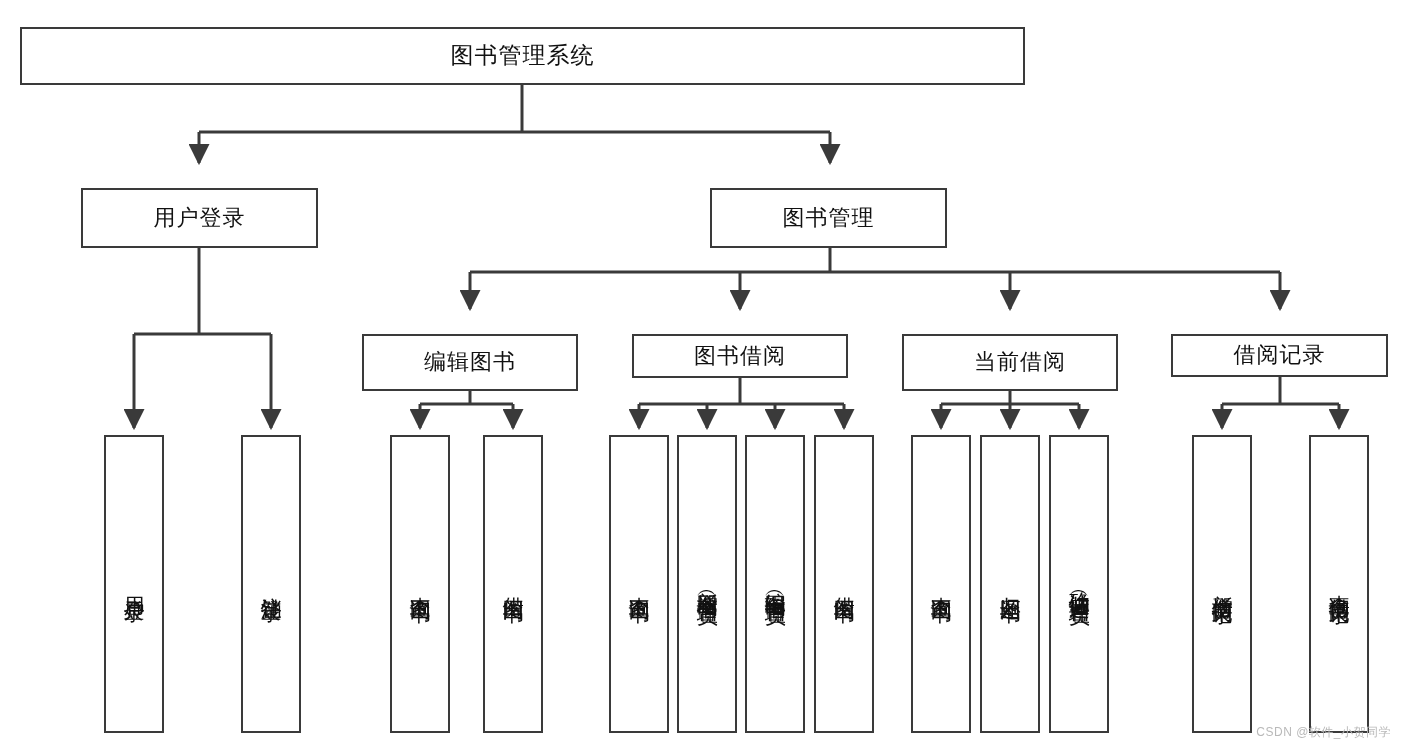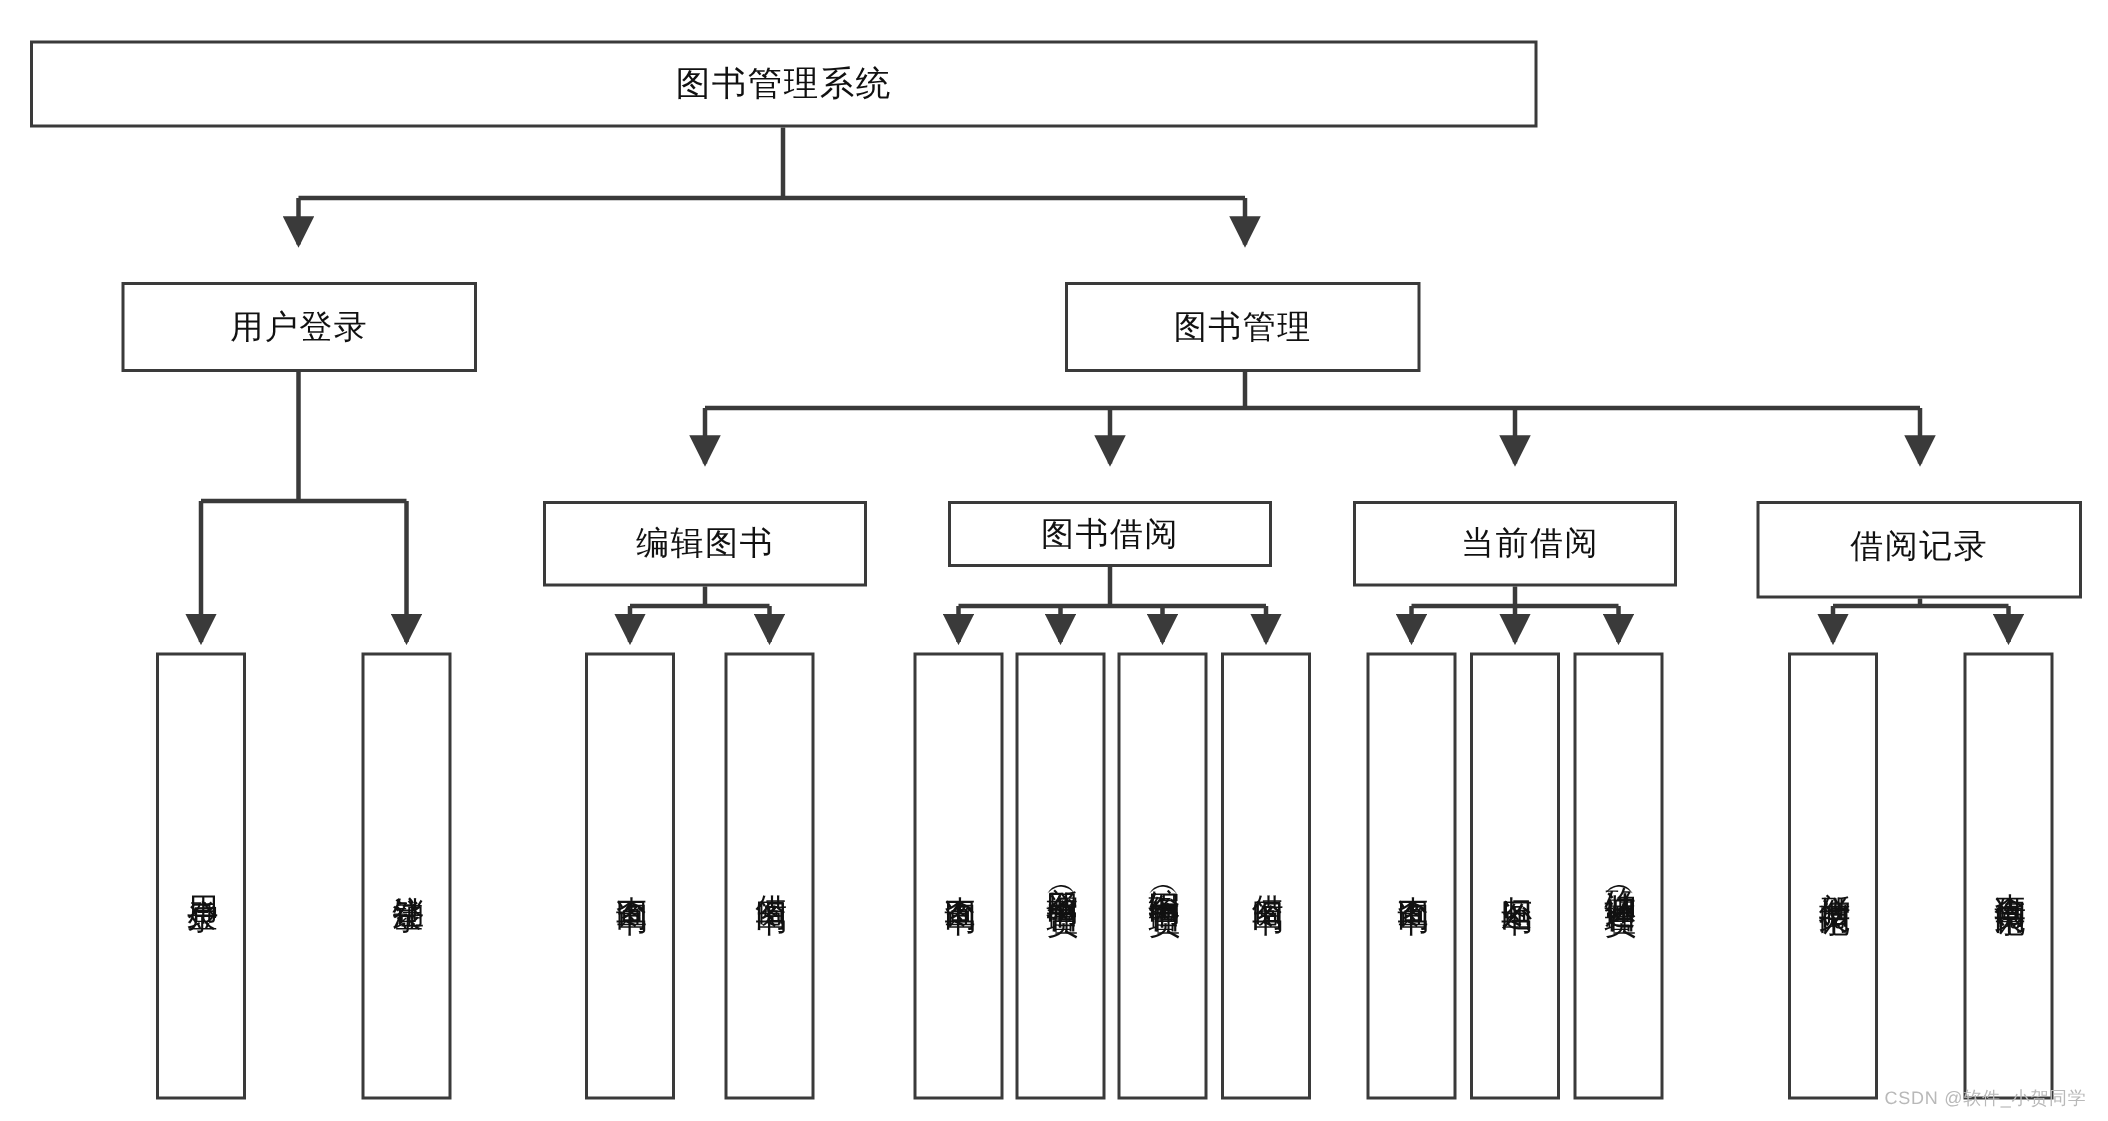--- a/index.html
+++ b/index.html
@@ -140,21 +140,21 @@
 
   <div class="node horiz" style="left:362px; top:318px; width:216px; height:57px;">
     <span class="node-label">编辑图书</span>
   </div>
   <div class="node horiz" style="left:632px; top:318px; width:216px; height:44px;">
     <span class="node-label">图书借阅</span>
   </div>
   <div class="node horiz" style="left:902px; top:318px; width:216px; height:57px;padding-left:20px;">
     <span class="node-label">当前借阅</span>
   </div>
-  <div class="node horiz" style="left:1171px; top:318px; width:217px; height:65px;font-family:Liberation Mono, monospace;">
+  <div class="node horiz" style="left:1171px; top:318px; width:217px; height:43px;">
     <span class="node-label">借阅记录</span>
   </div>
 
   <div class="node vert" style="left:104px; top:435px; width:60px; height:298px;">
     <span class="node-label">用户登录</span>
   </div>
   <div class="node vert" style="left:241px; top:435px; width:60px; height:298px;">
     <span class="node-label">注销登录</span>
   </div>
 

